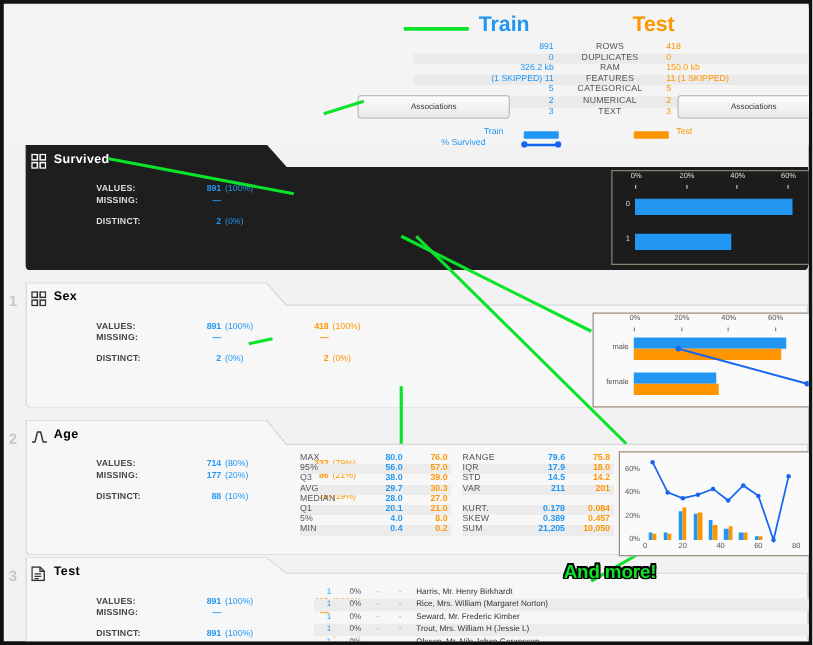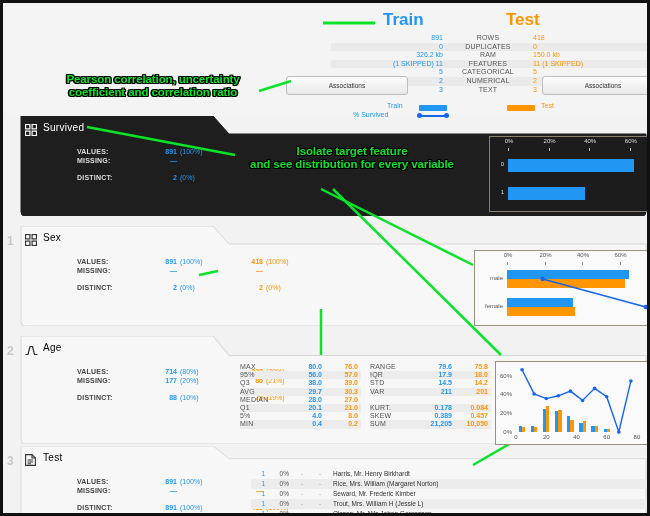--- a/index.html
+++ b/index.html
@@ -35,21 +35,21 @@
   .lg-survline{position:absolute;left:88px;top:13px;width:28px;height:2px;background:#1565f0;}
   .lg-survline:before,.lg-survline:after{content:"";position:absolute;top:-2px;width:5px;height:5px;
       border-radius:50%;background:#1565f0;}
   .lg-survline:before{left:-2px;} .lg-survline:after{right:-2px;}
 
   
   .panel{position:absolute;left:14px;width:633px;}
   .panel .tabshape{position:absolute;left:0;top:0;width:100%;height:100%;}
   .rownum{position:absolute;left:3px;font-size:12px;color:#c8c8c8;font-weight:bold;}
 
-  .p-title{position:absolute;top:6px;left:26px;font-size:10px;font-weight:normal;letter-spacing:.3px;}
+  .p-title{position:absolute;top:6px;left:26px;font-size:10px;font-weight:bold;letter-spacing:.3px;}
   .p-icon{position:absolute;top:6px;left:8px;width:12px;height:12px;}
 
   .vals{position:absolute;font-size:7px;color:#444;}
   .vlabel{position:absolute;left:0;font-weight:bold;letter-spacing:.2px;}
   .vnum{position:absolute;text-align:right;font-weight:bold;}
   .vpct{position:absolute;}
 
   .blue{color:#2196f3;} .orange{color:#ff9500;}
   .dark .vlabel{color:#ddd;} .dark .p-title{color:#fff;}
 
@@ -266,24 +266,21 @@
     <line x1="256" y1="88" x2="288" y2="78" stroke="#0ae32a" stroke-width="2.5"></line>
     <line x1="320" y1="20" x2="372" y2="20" stroke="#0ae32a" stroke-width="3"></line>
     <line x1="84" y1="124" x2="232" y2="152" stroke="#0ae32a" stroke-width="2.5"></line>
     <line x1="318" y1="186" x2="470" y2="262" stroke="#0ae32a" stroke-width="2.5"></line>
     <line x1="330" y1="186" x2="498" y2="352" stroke="#0ae32a" stroke-width="2.5"></line>
     <line x1="196" y1="272" x2="215" y2="268" stroke="#0ae32a" stroke-width="2.5"></line>
     <line x1="318" y1="306" x2="318" y2="352" stroke="#0ae32a" stroke-width="2.5"></line>
     <line x1="508" y1="440" x2="470" y2="462" stroke="#0ae32a" stroke-width="2.5"></line>
   </svg>
 
-  <div class="anno" style="left: 36px; top: 70px; width: 228px; white-space: pre-line;">Pearson correlation, uncertainty
-coefficient and correlation ratio</div>
-  <div class="anno" style="left: 235px; top: 142px; width: 228px; white-space: pre-line;">Isolate target feature
-and see distribution for every variable</div>
+  <div class="anno" style="left: 415px; top: 448px; width: 140px; font-size: 15px; white-space: pre-line;">And more!</div>
 
 <div class="rownum" style="top: 231px; left: 4px;">1</div>
     <div class="rownum" style="top: 341px; left: 4px;">2</div>
     <div class="rownum" style="top: 451px; left: 4px;">3</div>
     <div class="stat-tbl" style="left: 237px; top: 360px;">
       <div class="st-row">
         <div class="st-k">MAX</div>
         <div class="st-a">80.0</div>
         <div class="st-b">76.0</div>
       </div>

